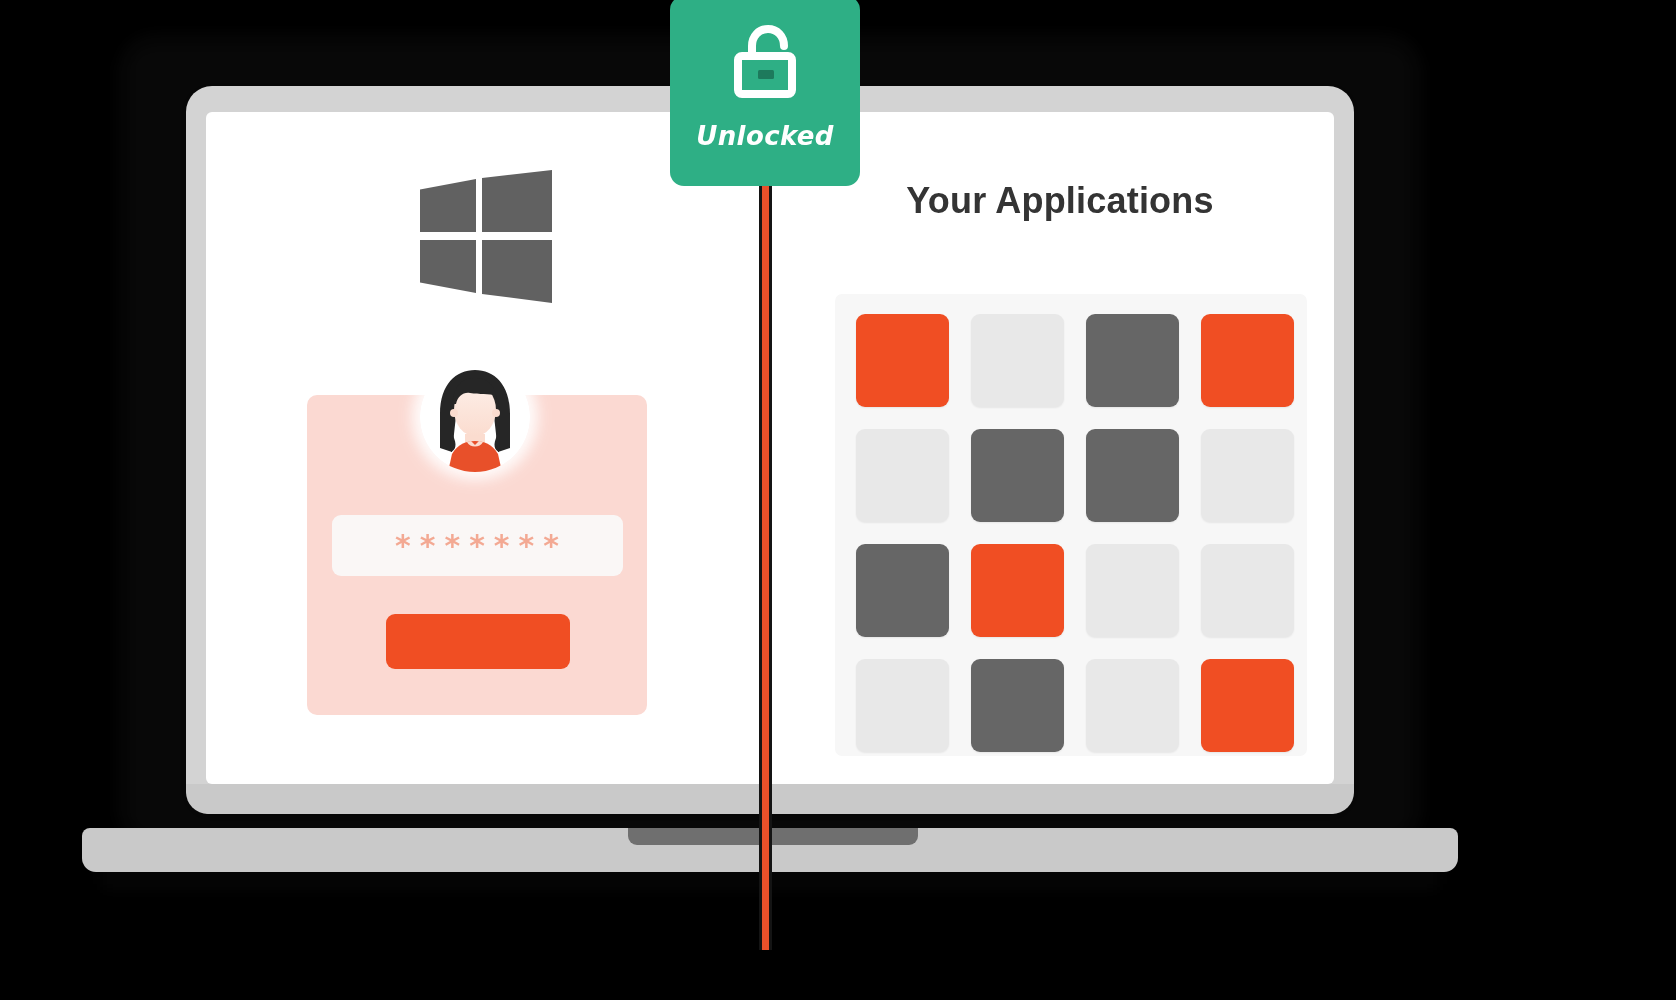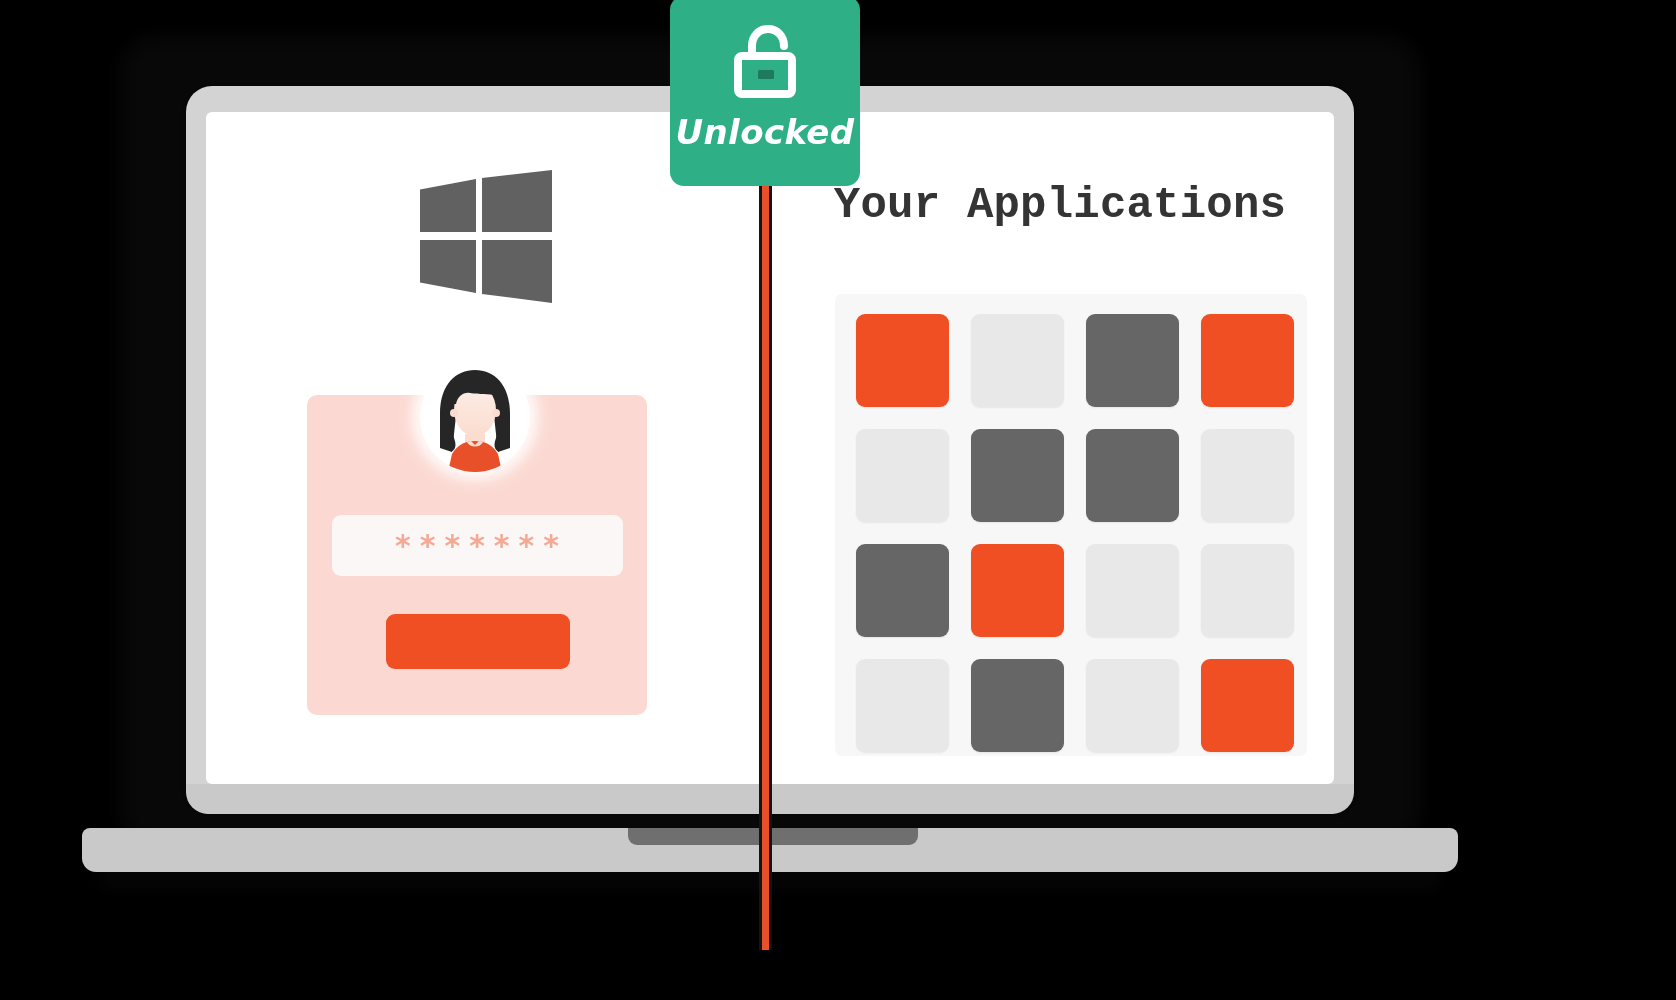--- a/index.html
+++ b/index.html
@@ -171,22 +171,22 @@
     opacity: .9;
   }
 
   
   .apps-title {
     position: absolute;
     left: 0;
     top: 68px;
     width: 580px;
     text-align: center;
-    font-family: Liberation Mono, monospace;
-    font-size: 44px;
+    font-family: Liberation Sans, sans-serif;
+    font-size: 36px;
     font-weight: bold;
     color: #343434;
     letter-spacing: .2px;
   }
   .apps-panel {
     position: absolute;
     left: 65px;
     top: 182px;
     width: 472px;
     height: 462px;
@@ -220,24 +220,24 @@
     background: #2eaf85;
     border-radius: 14px;
     display: flex;
     flex-direction: column;
     align-items: center;
     justify-content: flex-start;
     box-sizing: border-box;
     padding-top: 26px;
   }
   .badge-label {
-    margin-top: 12px;
+    margin-top: 21px;
     color: #ffffff;
     font-family: "DejaVu Sans", sans-serif;
-    font-size: 34px;
+    font-size: 26px;
     font-weight: bold;
     font-style: italic;
     letter-spacing: .4px;
   }
   .badge-pointer {
     position: absolute;
     left: 762px;
     top: 170px;
     width: 7px;
     height: 780px;

